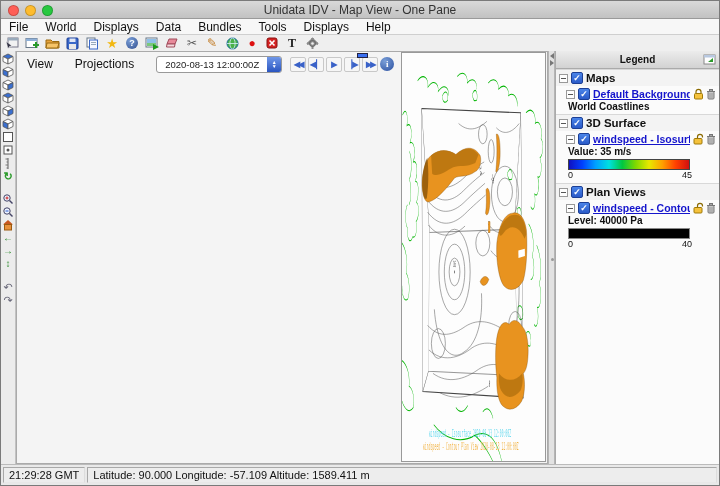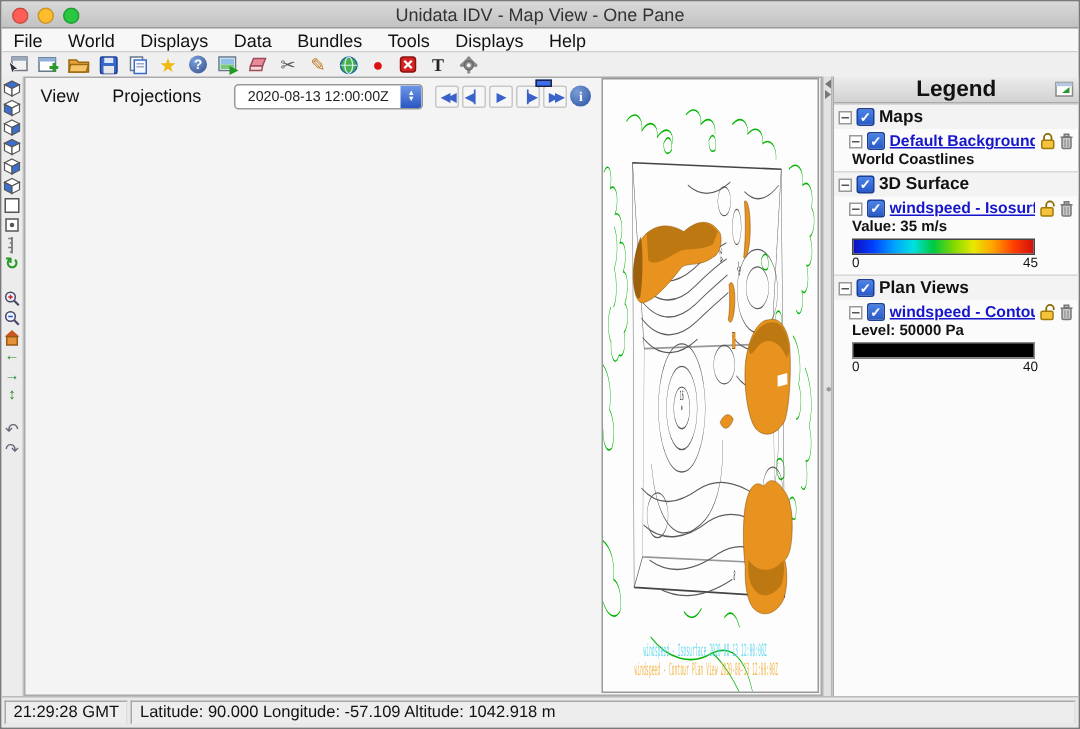--- a/index.html
+++ b/index.html
@@ -65,21 +65,21 @@
   .dlabel{font-family:"DejaVu Sans Mono",monospace;font-size:10.5px;letter-spacing:.8px;}
   
   .splitter{width:7px;background:#e2e2e2;border-left:1px solid #b5b5b5;border-right:1px solid #b5b5b5;position:relative;flex:0 0 auto;}
   .sp-arrows{position:absolute;top:2px;left:0;width:100%;display:flex;flex-direction:column;align-items:center;gap:1px;}
   .tri-l{width:0;height:0;border-top:3px solid transparent;border-bottom:3px solid transparent;border-right:4px solid #777;}
   .tri-r{width:0;height:0;border-top:3px solid transparent;border-bottom:3px solid transparent;border-left:4px solid #777;}
   .sp-dot{position:absolute;top:50%;left:2px;width:3px;height:3px;border-radius:50%;background:#999;}
   
   .legend{width:164px;background:#fbfbfb;border-left:1px solid #aaa;display:flex;flex-direction:column;flex:0 0 auto;font-size:11px;}
   .legend-header{height:18px;background:linear-gradient(#ececec,#d2d2d2);border-bottom:1px solid #aaa;display:flex;align-items:center;justify-content:center;position:relative;flex:0 0 auto;}
-  .legend-title{font-weight:bold;font-size:15px;color:#111;}
+  .legend-title{font-weight:bold;font-size:10px;color:#111;}
   .float-ico{position:absolute;right:3px;top:3px;}
   .sec-row{display:flex;align-items:center;gap:3px;padding:2px 3px;border-top:1px solid #d8d8d8;background:#f3f3f3;}
   .sec-label{font-weight:bold;font-size:11.5px;color:#111;}
   .item-row{display:flex;align-items:center;gap:3px;padding:2px 3px 1px 10px;}
   .link{font-weight:bold;font-size:10.5px;color:#1515cc;text-decoration:underline;white-space:nowrap;overflow:hidden;}
   .item-icons{margin-left:auto;display:flex;gap:2px;align-items:center;}
   .sub-label{font-weight:bold;font-size:10px;color:#111;padding:0 3px 2px 12px;}
   .cbar-wrap{padding:0 3px 3px 12px;}
   .cbar{width:122px;height:11px;border:1px solid #444;}
   .cbar.rainbow{background:linear-gradient(90deg,#1010c0,#0040ff,#00a0ff,#00e0e0,#00c840,#80d800,#e8e800,#ffa000,#ff4000,#d01010);}
@@ -509,29 +509,29 @@
             </svg>
           <svg width="10" height="12" viewBox="0 0 10 12">
               <rect x="2" y="3.5" width="6" height="7.5" rx="1" fill="#c8c8c8" stroke="#777"></rect>
               <line x1="1" y1="3.5" x2="9" y2="3.5" stroke="#777"></line>
               <rect x="3.5" y="1.5" width="3" height="1.6" fill="#c8c8c8" stroke="#777"></rect>
               <line x1="4" y1="5" x2="4" y2="10" stroke="#999"></line>
               <line x1="6" y1="5" x2="6" y2="10" stroke="#999"></line>
             </svg>
         </span>
       </div>
-      <div class="sub-label">Level: 50000 Pa</div>
+      <div class="sub-label">Level: 40000 Pa</div>
       <div class="cbar-wrap">
         <div class="cbar black"></div>
         <div class="cbar-ticks">
           <span>0</span>
           <span>40</span>
         </div>
       </div>
     </div>
   </div>
 
   <div class="statusbar">
     <div class="status-cell st-time">21:29:28 GMT</div>
-    <div class="status-cell st-pos">Latitude: 90.000 Longitude: -57.109 Altitude: 1042.918 m</div>
+    <div class="status-cell st-pos">Latitude: 90.000 Longitude: -57.109 Altitude: 1589.411 m</div>
   </div>
 
 </div>
 
 </body></html>

